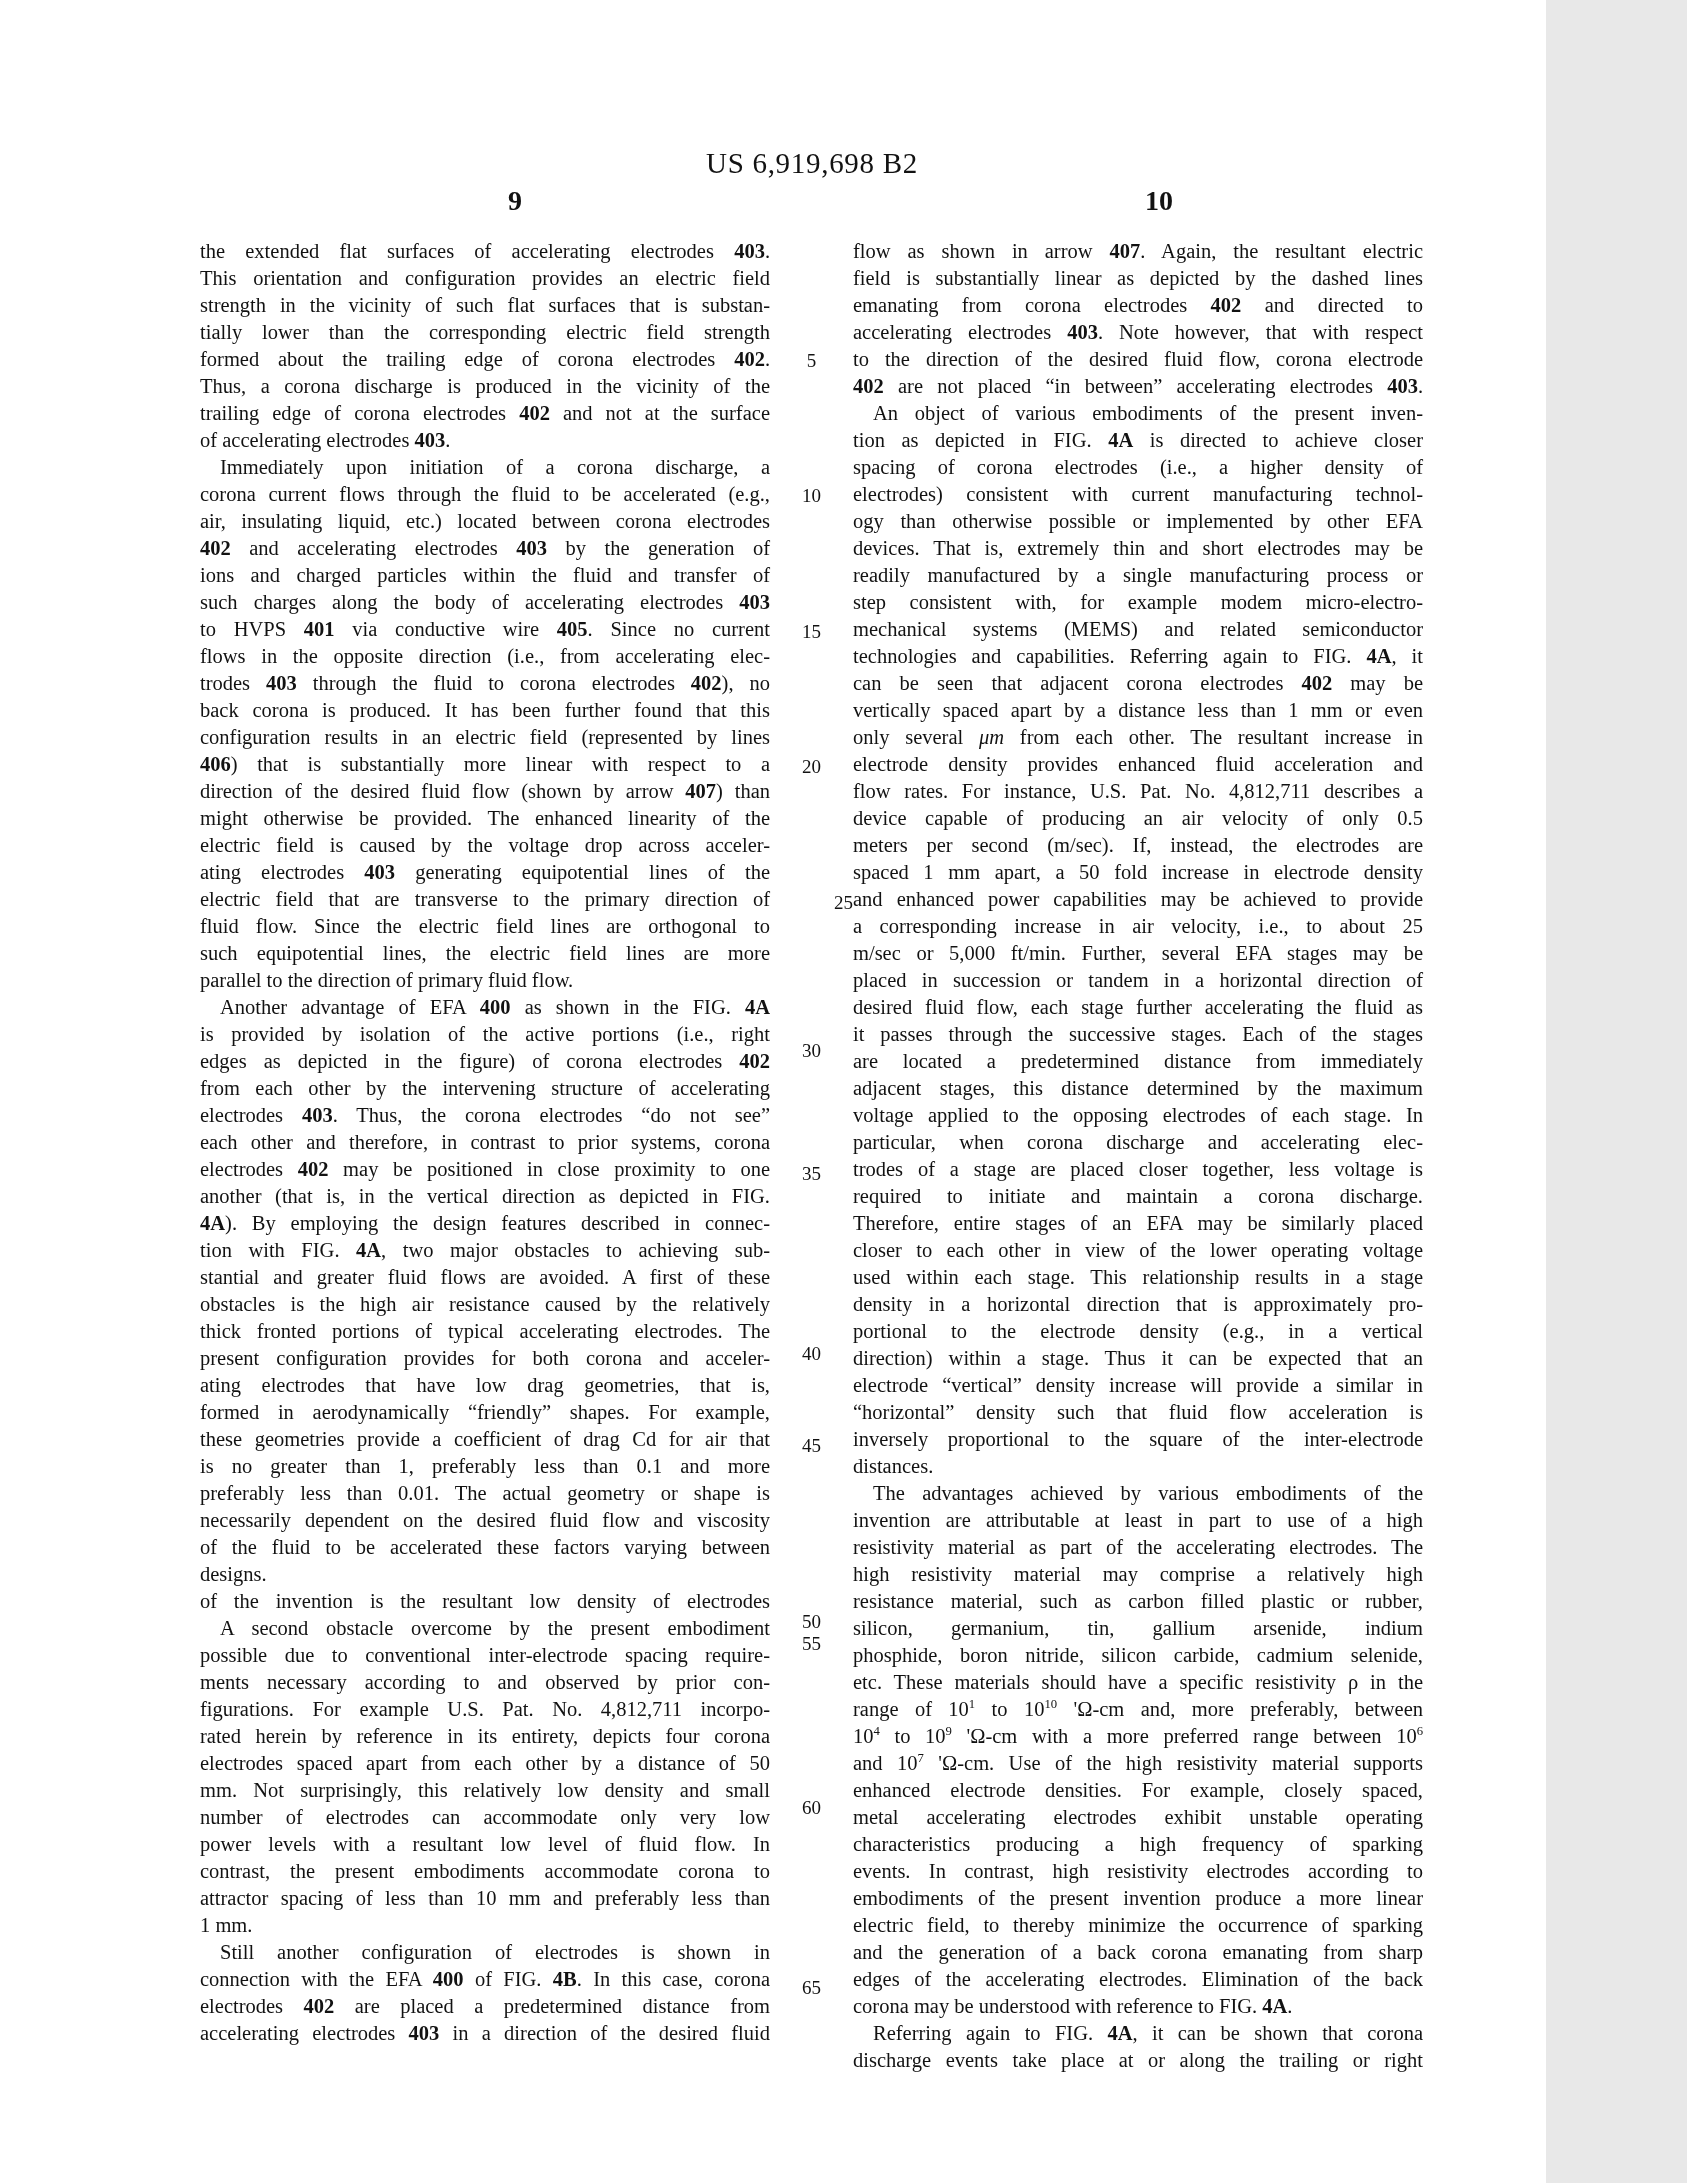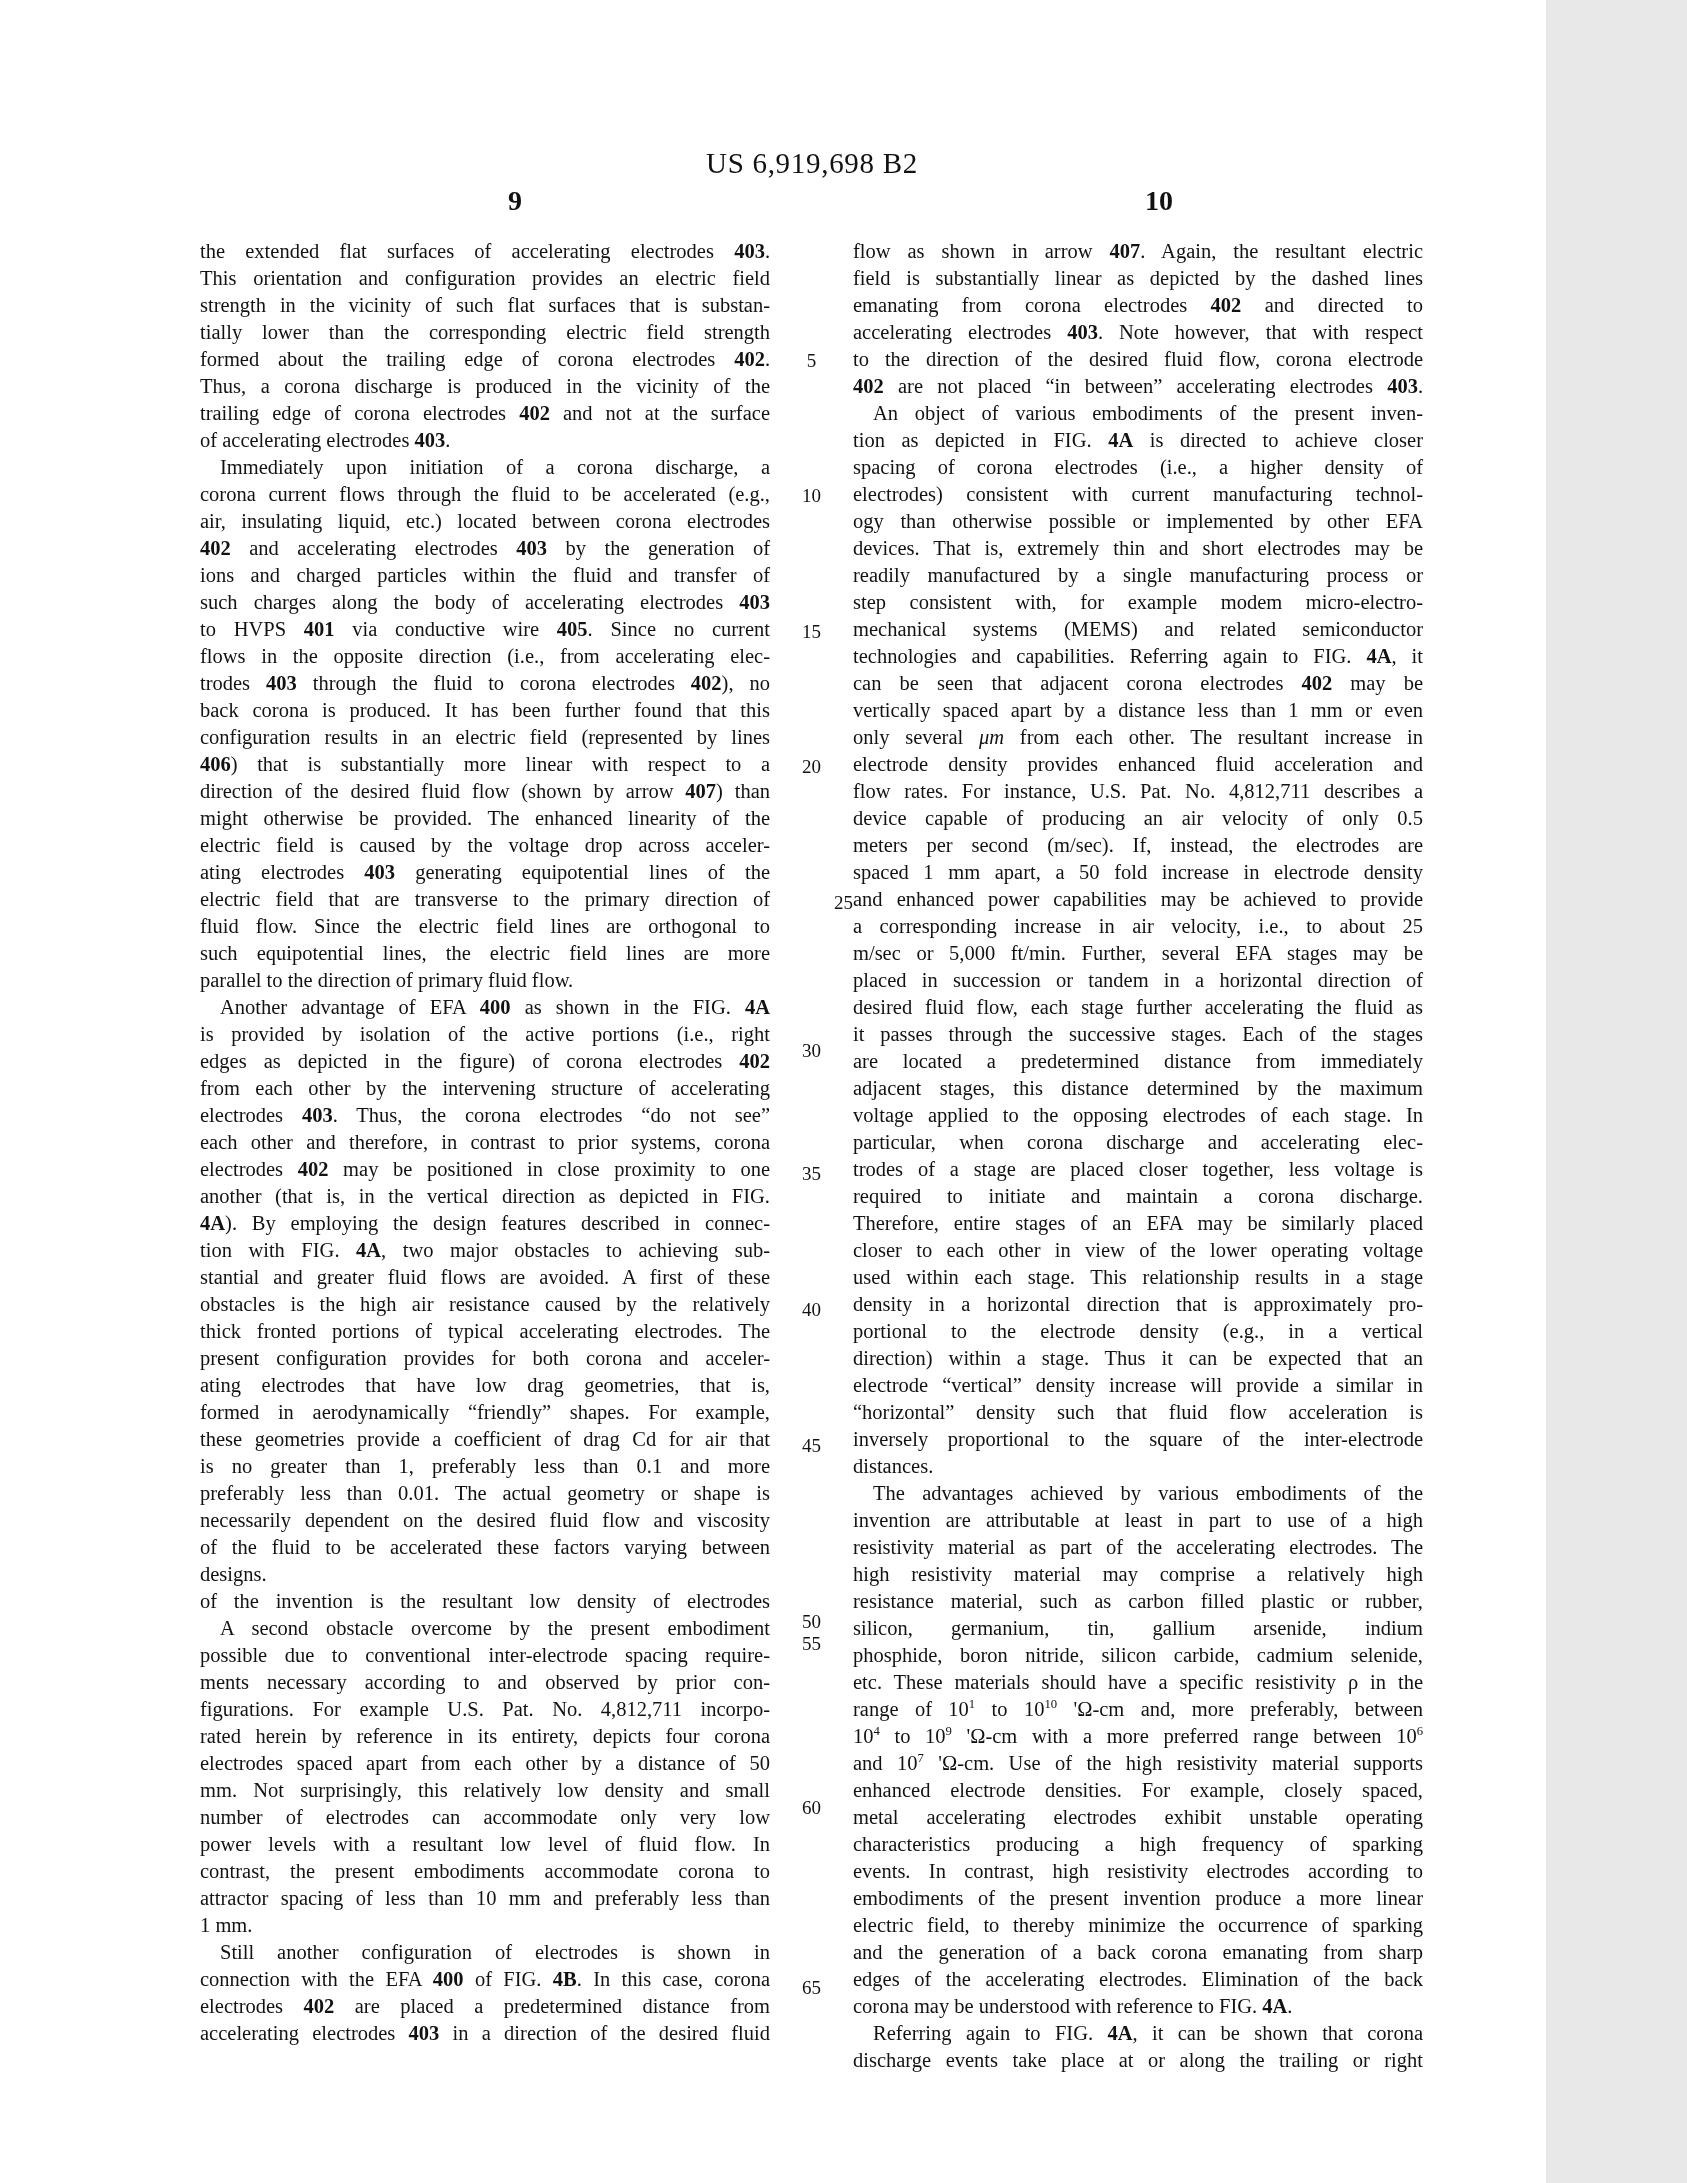--- a/index.html
+++ b/index.html
@@ -141,21 +141,21 @@
         <div class="ln">accelerating electrodes <b>403</b> in a direction of the desired fluid</div>
       </div>
     <div class="gutter" id="gutter">
         <div class="gnum" style="top: 109px;">5</div>
         <div class="gnum" style="top: 244px;">10</div>
         <div class="gnum" style="top: 380px;">15</div>
         <div class="gnum" style="top: 515px;">20</div>
         <div class="gnum" style="top: 651px; text-align: right;">25</div>
         <div class="gnum" style="top: 787px; margin-top: 12px;">30</div>
         <div class="gnum" style="top: 922px;">35</div>
-        <div class="gnum" style="top: 1058px;">40</div>
+        <div class="gnum" style="top: 1102px;">40</div>
         <div class="gnum" style="top: 1194px;">45</div>
         <div class="gnum" style="top: 1370px;">50</div>
         <div class="gnum" style="top: 1392px;">55</div>
         <div class="gnum" style="top: 1556px;">60</div>
         <div class="gnum" style="top: 1736px;">65</div>
       </div>
     <div class="textcol" id="col-right">
         <div class="ln">flow as shown in arrow <b>407</b>. Again, the resultant electric</div>
         <div class="ln">field is substantially linear as depicted by the dashed lines</div>
         <div class="ln">emanating from corona electrodes <b>402</b> and directed to</div>

